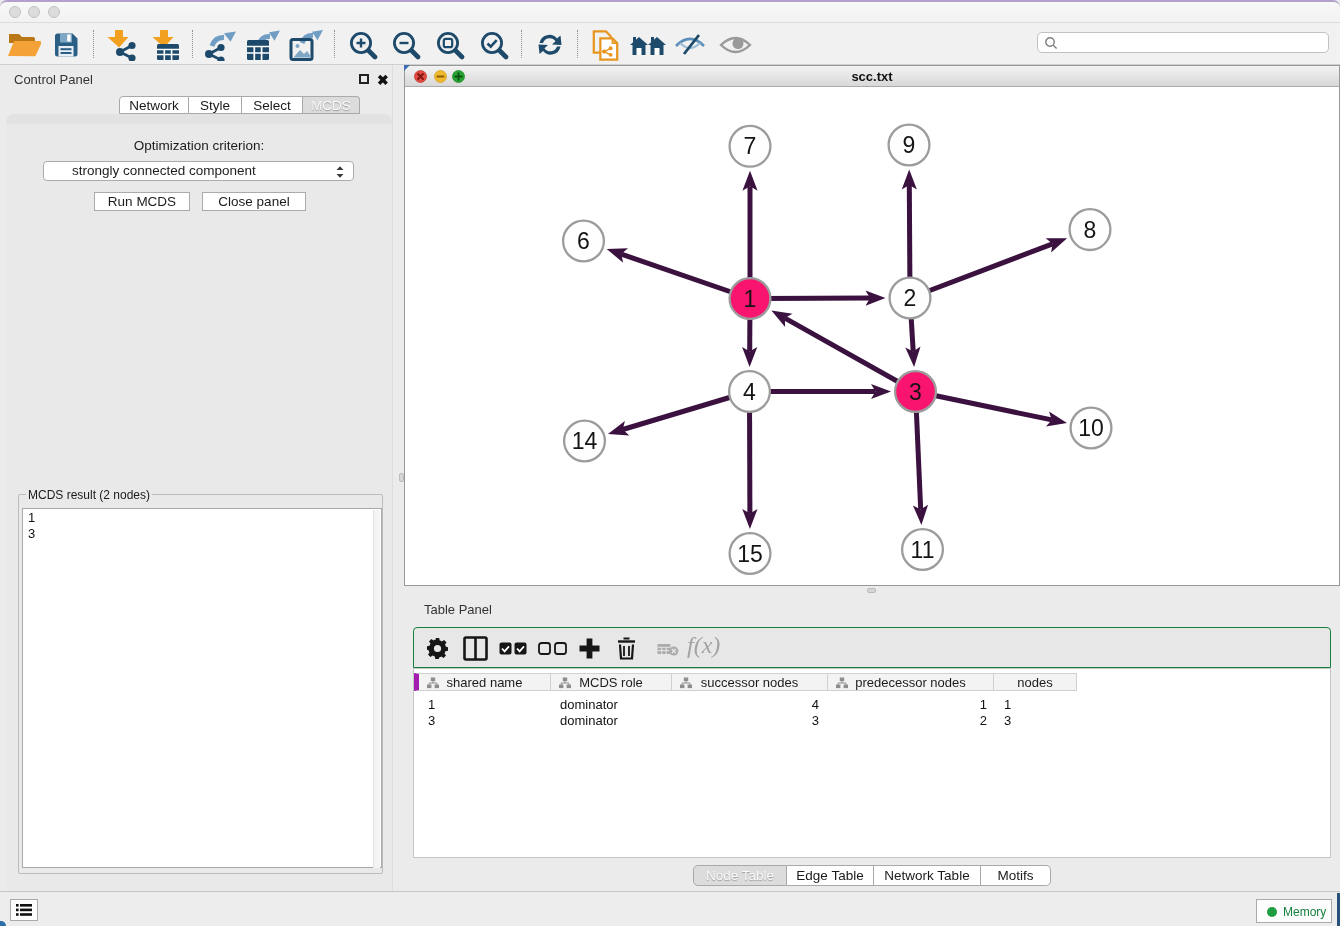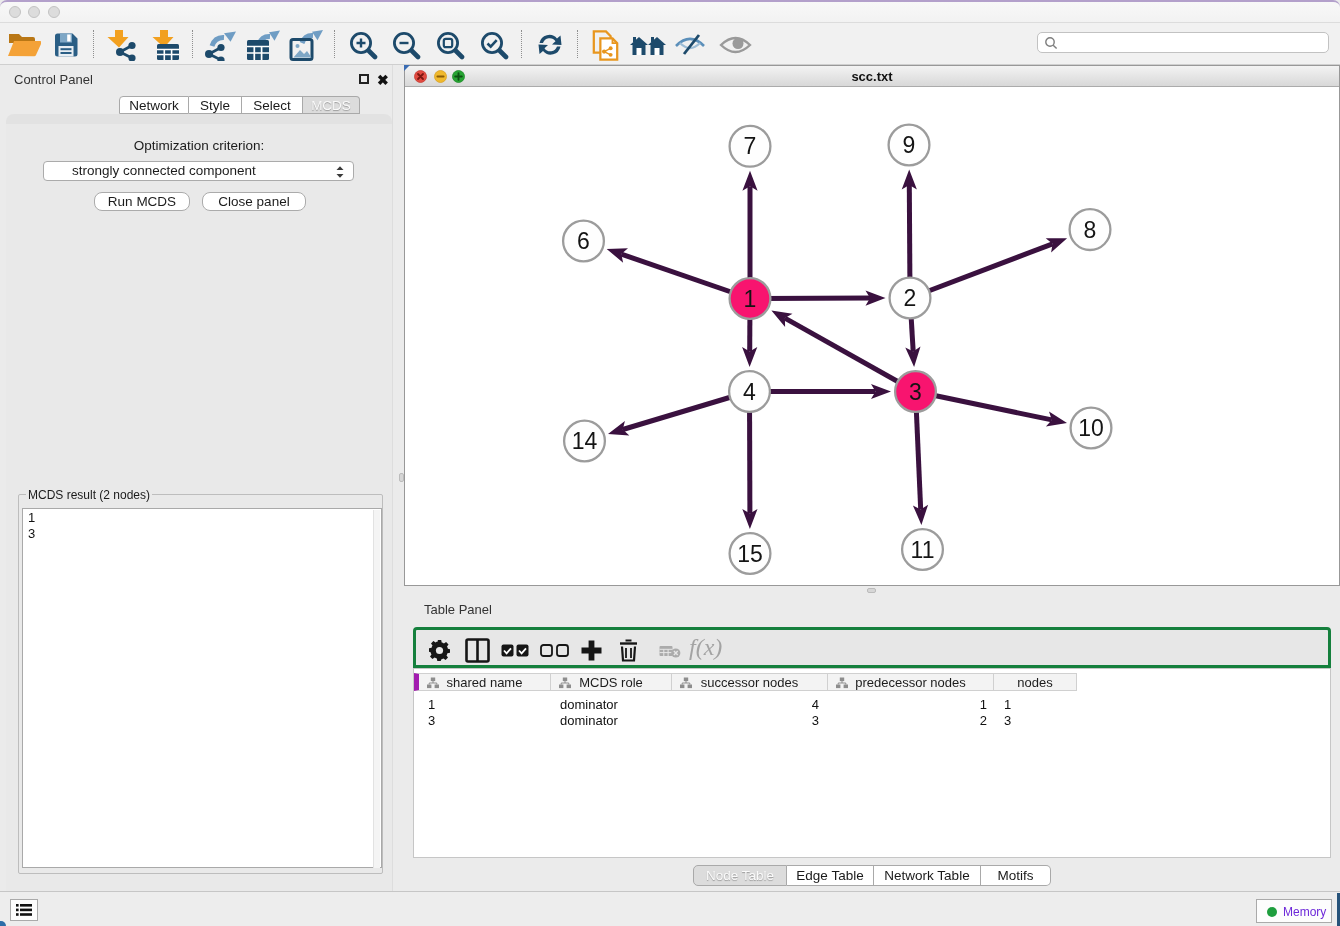--- a/index.html
+++ b/index.html
@@ -36,21 +36,21 @@
   .tab { height:18px; border:1px solid #a9a9a9; border-left:none; background:#fff;
     font-size:13.5px; color:#1a1a1a; text-align:center; line-height:17px; }
   .tab.first { border-left:1px solid #a9a9a9; border-radius:4px 0 0 0; }
   .tab.sel { background:#dcdcdc; color:#fafafa; text-shadow:0 1px 1px #9a9a9a; border-radius:0 4px 0 0; }
   #cp-content { position:absolute; left:6px; top:49px; width:386px; height:777px;
     background:#e9e9e9; border-radius:8px 8px 0 0; }
   #cp-band { position:absolute; left:0; top:0; width:100%; height:10px; background:#e2e2e2; border-radius:8px 8px 0 0; }
   #opt-label { position:absolute; left:0; top:24px; width:100%; text-align:center; font-size:13.5px; color:#1c1c1c; }
   #opt-select { position:absolute; left:37px; top:47px; width:311px; height:20px; background:#fff;
     border:1px solid #ababab; border-radius:4px; font-size:13.5px; color:#1c1c1c; line-height:18px; padding-left:28px; }
-  .btn { position:absolute; height:19px; background:#fff; border:1px solid #ababab; border-radius:8px;
+  .btn { position:absolute; height:19px; background:#fff; border:1px solid #ababab; border-radius:0;
     font-size:13.5px; color:#1c1c1c; text-align:center; line-height:17px; }
   
   #mcds-fs { position:absolute; left:12px; top:380px; width:365px; height:380px;
     border:1px solid #bdbdbd; border-radius:2px; }
   #mcds-legend { position:absolute; left:7px; top:-7px; background:#e9e9e9; padding:0 2px;
     font-size:12px; color:#1a1a1a; }
   #mcds-text { position:absolute; left:3px; top:13px; width:360px; height:360px; background:#fff;
     border:1px solid #a9a9a9; font-size:13px; color:#111; line-height:15.5px; padding:1px 0 0 5px; }
   #mcds-sb { position:absolute; right:1px; top:1px; width:7px; height:358px; background:#f4f4f4; border-left:1px solid #e2e2e2; }
 
@@ -64,40 +64,40 @@
   #graph { position:absolute; left:0; top:21px; }
 
   
   #vgrip { left:399px; top:473px; width:5px; height:9px; background:#d6d6d6; border:1px solid #bbb; border-radius:2px; }
   #hgrip { left:867px; top:588px; width:9px; height:5px; background:#d6d6d6; border:1px solid #bbb; border-radius:2px; }
 
   
   #tablepanel { left:404px; top:597px; width:936px; height:294px; background:#ebebeb; }
   #tp-title { position:absolute; left:20px; top:5px; font-size:13px; color:#333; }
   #tp-toolbar { position:absolute; left:9px; top:30px; width:918px; height:41px; background:#e7e7e7;
-    border:3px solid #15803d; border-radius:4px 4px 0 0; }
+    border:1px solid #15803d; border-radius:4px 4px 0 0; }
   #tp-table { position:absolute; left:9px; top:71px; width:918px; height:190px; background:#fff; border:1px solid #c6c6c6; }
   .th { position:absolute; top:4px; height:18px; background:#f3f3f3; border:1px solid #d0d0d0; border-left:none; }
   .th.first { border-left:5px solid #a21caf; }
   .th span { display:block; text-align:center; font-size:13px; color:#1c1c1c; line-height:17px; }
   .hier { position:absolute; left:8px; top:3px; }
   .td { position:absolute; font-size:13px; color:#111; height:16px; line-height:16px; }
   .tdr { text-align:right; }
   #tp-tabs { position:absolute; left:0; top:268px; width:100%; display:flex; justify-content:center; }
   .btab { height:21px; border:1px solid #a9a9a9; border-left:none; background:#fff;
     font-size:13.5px; color:#1a1a1a; text-align:center; line-height:19px; padding:0 13px; }
   .btab.first { border-left:1px solid #a9a9a9; border-radius:5px 0 0 5px; }
   .btab.last { border-radius:0 5px 5px 0; }
   .btab.sel { background:#dcdcdc; color:#fbfbfb; text-shadow:0 1px 1px #9a9a9a; }
 
   
   #statusbar { left:0; top:891px; width:1340px; height:35px; background:#ededed; border-top:1px solid #c6c6c6; }
   #sb-btn { position:absolute; left:10px; top:7px; width:28px; height:22px; background:#fdfdfd; border:1px solid #aaa; }
   #mem-btn { position:absolute; left:1256px; top:7px; width:76px; height:24px; background:#fdfdfd; border:1px solid #aaa;
-    font-size:12px; color:#6d28d9; }
+    font-size:12px; color:#15803d; }
   #mem-btn .dot { position:absolute; left:10px; top:7px; width:10px; height:10px; border-radius:50%; background:#1e9e3e; }
   #mem-btn .lbl { position:absolute; left:26px; top:5px; }
   #blue-edge { left:1337px; top:893px; width:3px; height:33px; background:#27537a; }
 </style>
 </head>
 <body>
 
 <div class="abs" id="titlebar">
   <div class="tl-dot" style="left:9px;"></div>
   <div class="tl-dot" style="left:28px;"></div>

